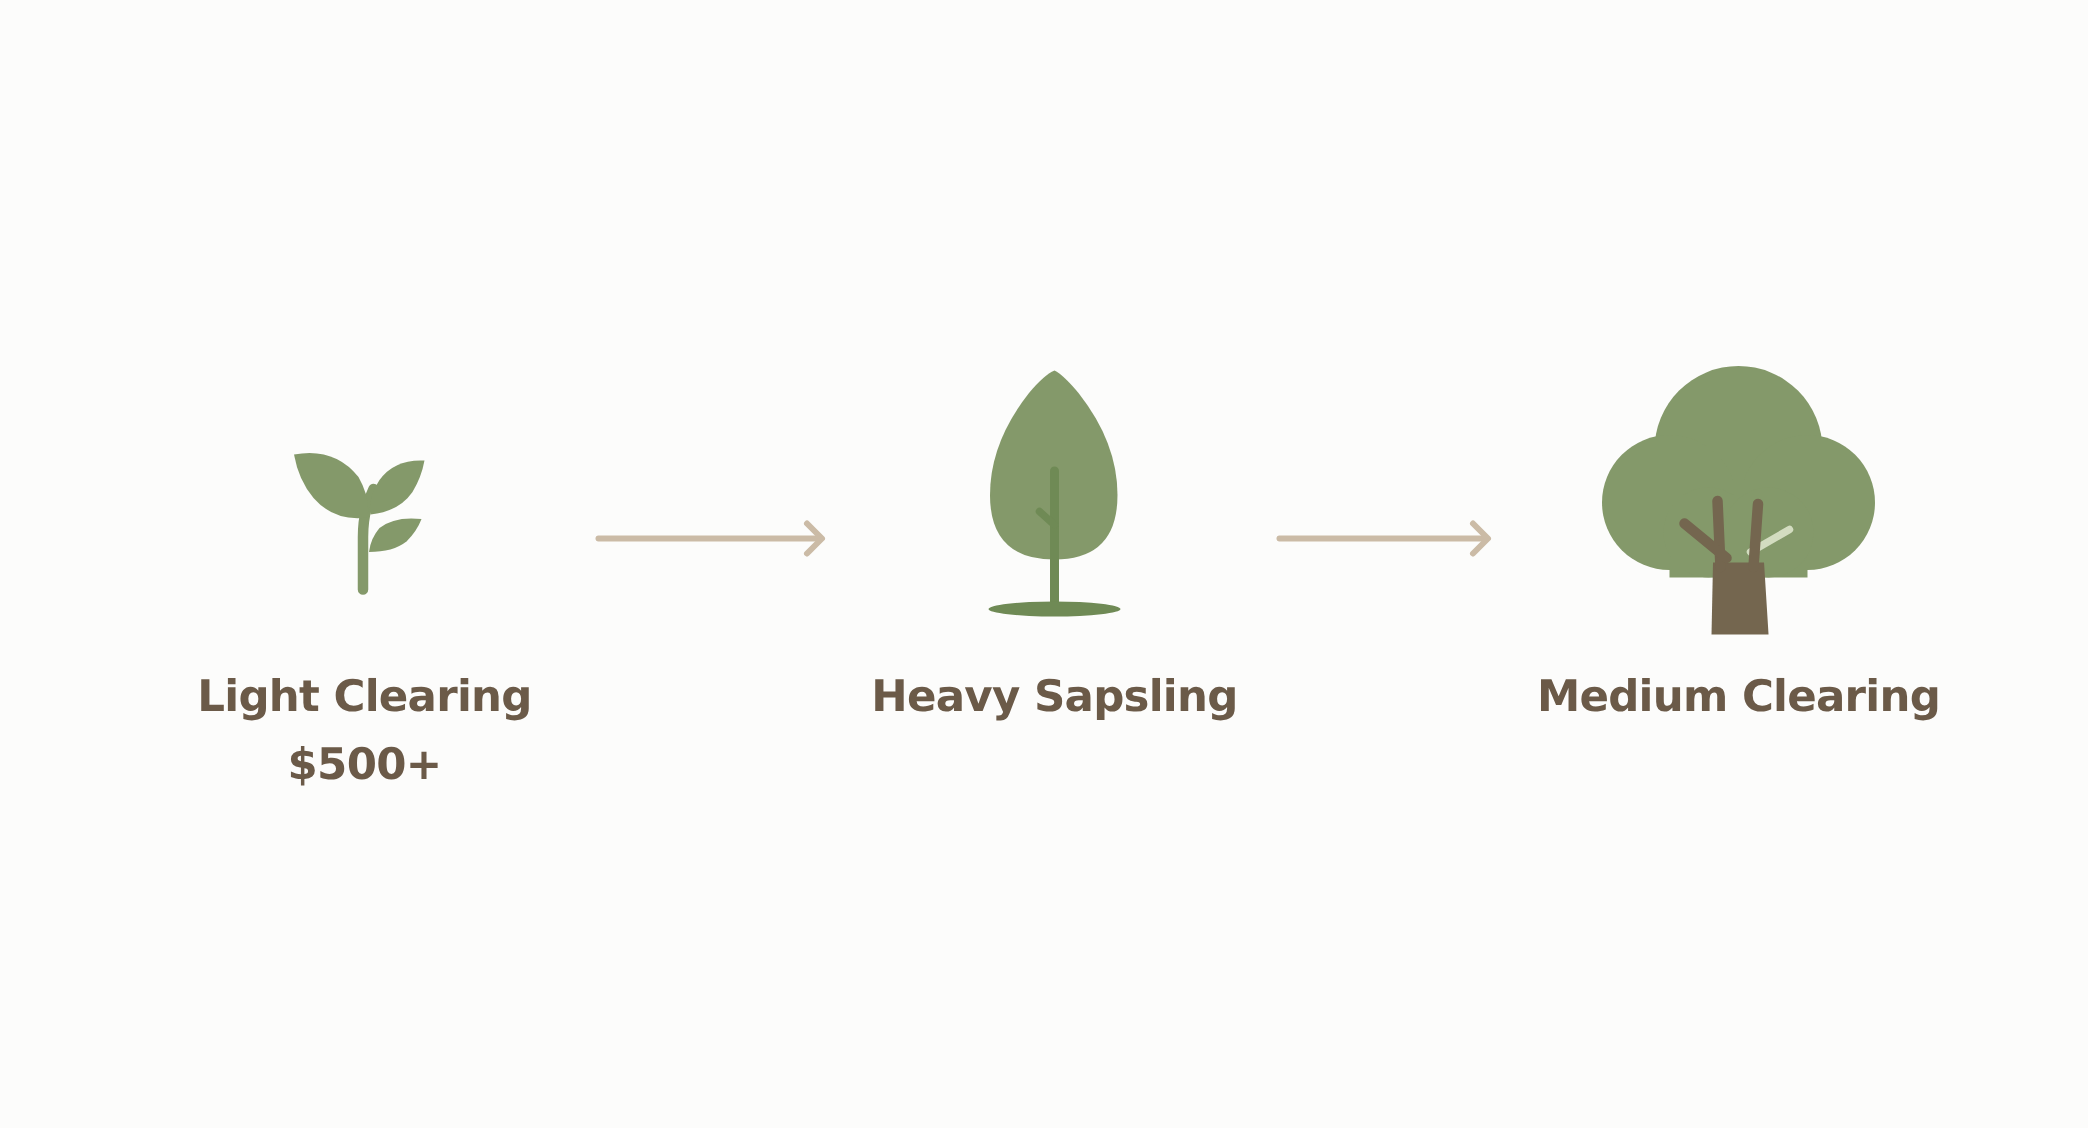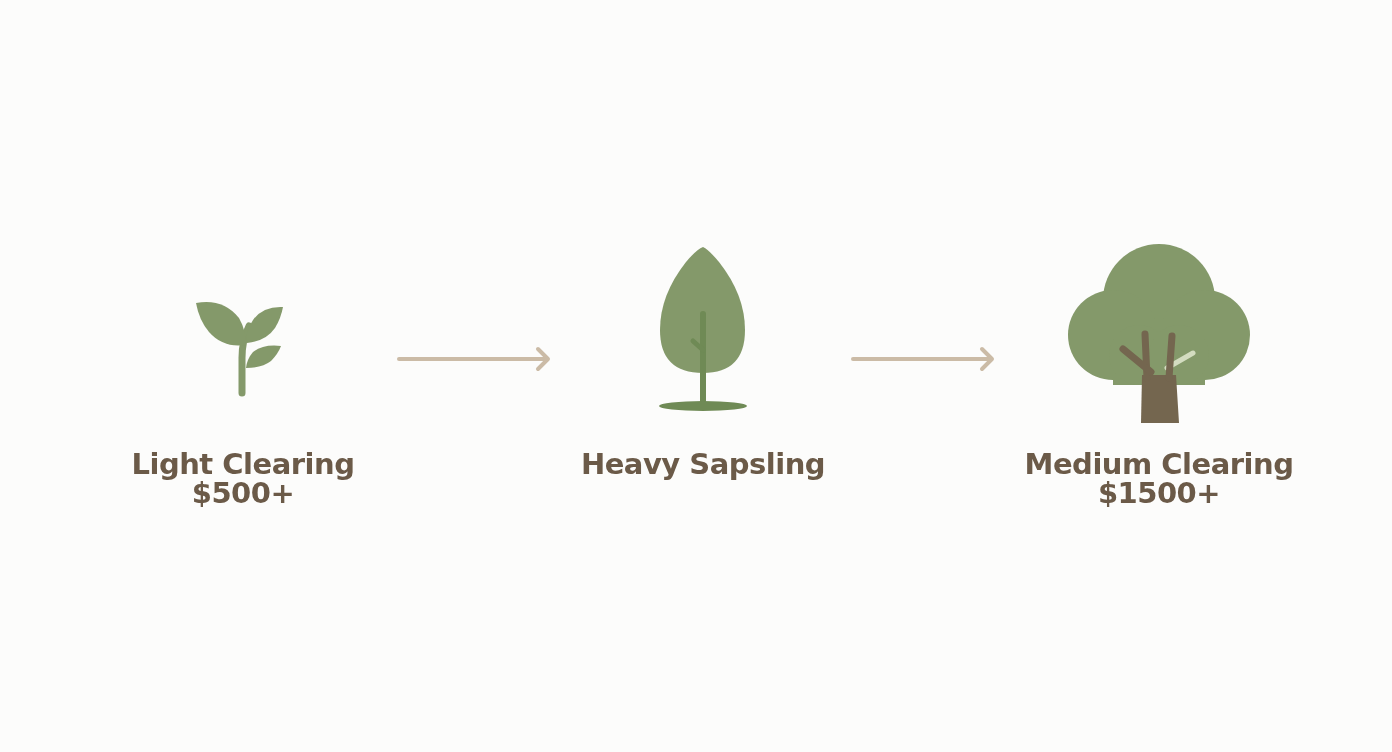--- a/index.html
+++ b/index.html
@@ -32,21 +32,21 @@
       width: 100%;
       text-align: center;
       font-family: "DejaVu Sans", sans-serif;
       font-weight: bold;
       color: #6b5a48;
       font-size: 29px;
       letter-spacing: -0.5px;
       line-height: 34px;
     }
     .label.name { top: 447px; }
-    .label.price { top: 476px; }
+    .label.price { top: 492px; }
     .arrow {
       position: absolute;
     }
   </style>
 </head>
 <body>
 
 <div class="canvas">
 
   <div class="stage" style="left:63px;">
@@ -100,16 +100,15 @@
 
       <line x1="188" y1="368" x2="214" y2="353" stroke="#d3dcc0" stroke-width="5" stroke-linecap="round"></line>
 
       <path d="M163 375 L197 375 L200 423 L162 423 Z" fill="#74664f"></path>
 
       <path d="M168 378 L166 334" stroke="#74664f" stroke-width="7" stroke-linecap="round" fill="none"></path>
       <path d="M190 378 L193 336" stroke="#74664f" stroke-width="7" stroke-linecap="round" fill="none"></path>
       <path d="M172 372 L144 349" stroke="#74664f" stroke-width="7" stroke-linecap="round" fill="none"></path>
     </svg>
     <div class="label name">Medium Clearing</div>
-    <div class="label price">$1500+</div>
   </div>
 
 </div>
 
 </body></html>

